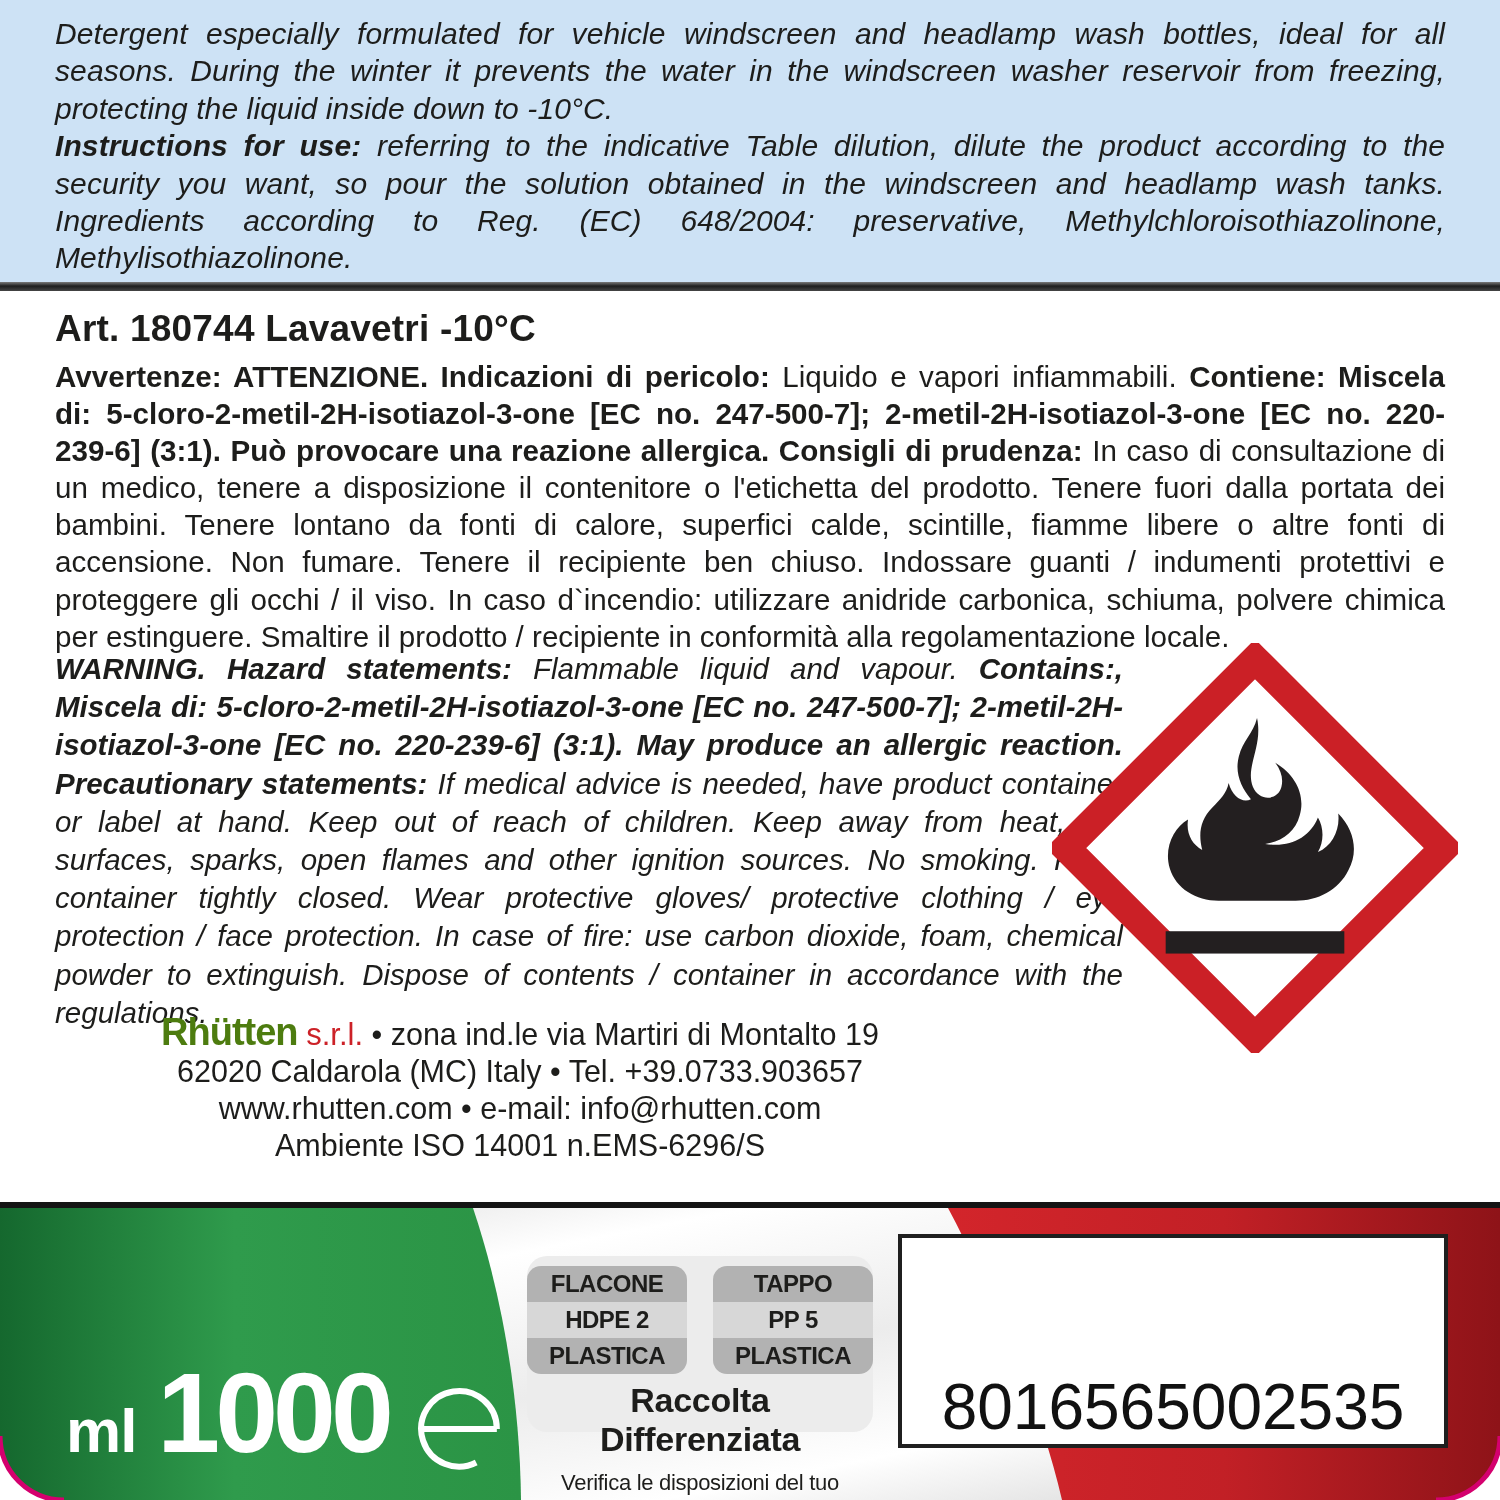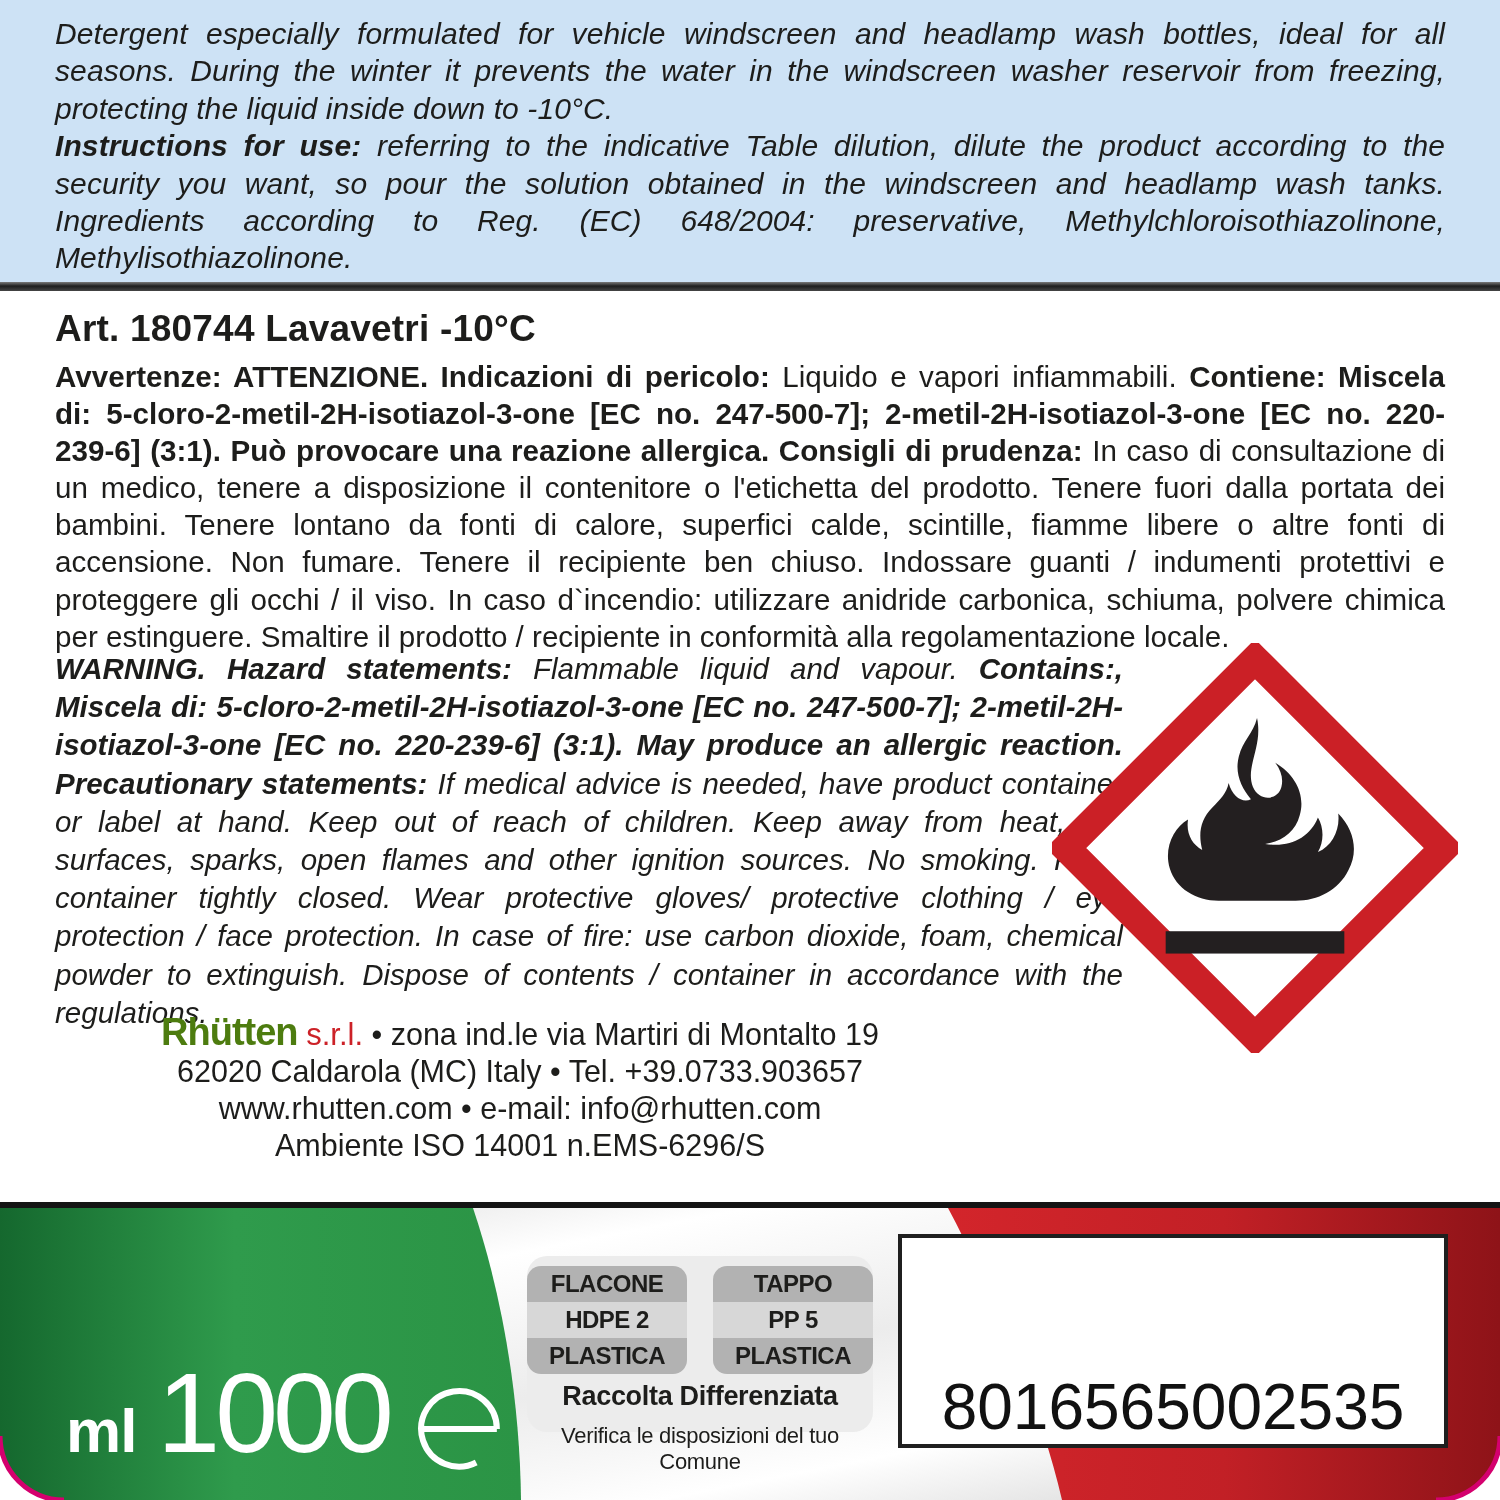--- a/index.html
+++ b/index.html
@@ -58,37 +58,37 @@
     position:absolute;left:0;top:1202px;width:1500px;height:6px;background:#141414;
   }
   .flag{position:absolute;left:0;top:1208px;width:1500px;height:292px;}
   .flag svg{display:block;width:1500px;height:292px;}
 
   .volume{
     position:absolute;left:66px;top:1348px;
     display:flex;align-items:baseline;color:#ffffff;white-space:nowrap;gap:7px;
   }
   .vol-unit{font-size:62px;font-weight:700;letter-spacing:-1px;margin-right:14px;}
-  .vol-value{font-size:113px;font-weight:400;letter-spacing:-5px;}
+  .vol-value{font-size:113px;font-weight:700;letter-spacing:-5px;}
   .e-mark{width:86px;height:94px;margin-left:20px;align-self:flex-end;margin-bottom:2px;}
 
   .recycle{
     position:absolute;left:527px;top:1256px;width:346px;height:176px;
     background:#ececec;border-radius:20px;box-sizing:border-box;
     padding:10px 0 0 0;text-align:center;
   }
   .rc-cols{display:flex;justify-content:center;gap:26px;}
   .rc-col{width:160px;border-radius:14px;overflow:hidden;}
   .rc-cell{
     height:36px;line-height:36px;font-size:24px;font-weight:700;
     color:#1d1d1b;letter-spacing:-.5px;
   }
   .rc-cell.dark{background:#b2b2b2;}
   .rc-cell.light{background:#d7d7d7;}
-  .rc-title{font-size:27px;font-weight:700;margin-top:7px;letter-spacing:-.3px;}
+  .rc-title{font-size:34px;font-weight:700;margin-top:7px;letter-spacing:-.3px;}
   .rc-sub{font-size:22px;margin-top:11px;letter-spacing:-.3px;}
 
   .barcode-box{
     position:absolute;left:898px;top:1234px;width:550px;height:214px;
     background:#ffffff;border:4px solid #1f1f1f;box-sizing:border-box;
     display:flex;align-items:flex-end;justify-content:center;
   }
   .barcode-number{font-size:64px;letter-spacing:0px;color:#111111;}
 </style>
 </head>

